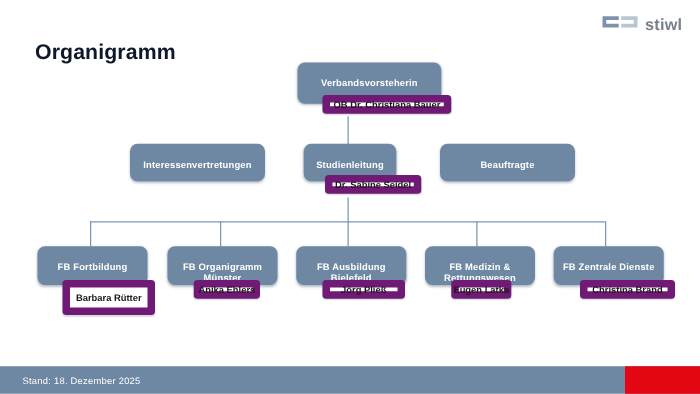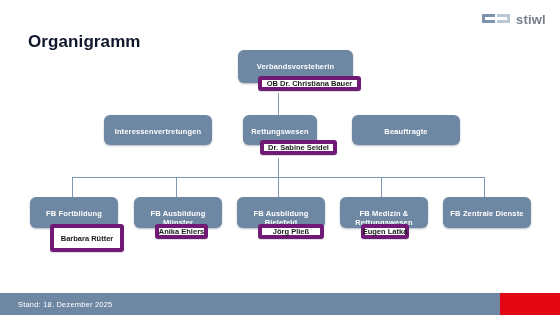--- a/index.html
+++ b/index.html
@@ -76,21 +76,21 @@
     line-height: 1.25;
     box-sizing: border-box;
     padding: 12px 4px;
   }
   .node-label { display: block; }
 
   
   .badge {
     position: absolute;
     background: #ffffff;
-    border: 4px solid #701a75;
+    border: 6px solid #701a75;
     border-radius: 3px;
     color: #1a1a1a;
     font-size: 7.5px;
     font-weight: 700;
     display: flex;
     align-items: center;
     justify-content: center;
     text-align: center;
     box-sizing: border-box;
     box-shadow: 0 1px 1px rgba(40,60,85,0.18);
@@ -162,39 +162,39 @@
   </div>
   <div class="badge" style="left:258px; top:76px; width:103px; height:15px;">
     <span>OB Dr. Christiana Bauer</span>
   </div>
 
   <div class="node" style="left:104px; top:115px; width:108px; height:30px;">
     <span class="node-label">Interessenvertretungen</span>
   </div>
 
   <div class="node" style="left:243px; top:115px; width:74px; height:30px;">
-    <span class="node-label">Rettungswesen</span>
+    <span class="node-label">Studienleitung</span>
   </div>
   <div class="badge" style="left:260px; top:140px; width:77px; height:15px;">
     <span>Dr. Sabine Seidel</span>
   </div>
 
   <div class="node" style="left:352px; top:115px; width:108px; height:30px;">
     <span class="node-label">Beauftragte</span>
   </div>
 
   <div class="node" style="left:30px; top:197px; width:88px; height:31px;">
     <span class="node-label">FB Fortbildung</span>
   </div>
   <div class="badge" style="left:50px; top:224px; width:74px; height:28px;">
     <span>Barbara Rütter</span>
   </div>
 
   <div class="node" style="left:134px; top:197px; width:88px; height:31px;">
-    <span class="node-label">FB Ausbildung Münster</span>
+    <span class="node-label">FB Organigramm Münster</span>
   </div>
   <div class="badge" style="left:155px; top:224px; width:53px; height:15px;">
     <span>Anika Ehlers</span>
   </div>
 
   <div class="node" style="left:237px; top:197px; width:88px; height:31px;">
     <span class="node-label">FB Ausbildung Bielefeld</span>
   </div>
   <div class="badge" style="left:258px; top:224px; width:66px; height:15px;">
     <span>Jörg Pließ</span>
@@ -202,19 +202,22 @@
 
   <div class="node" style="left:340px; top:197px; width:88px; height:31px;">
     <span class="node-label">FB Medizin &amp; Rettungswesen</span>
   </div>
   <div class="badge" style="left:361px; top:224px; width:48px; height:15px;">
     <span>Eugen Latka</span>
   </div>
 
   <div class="node" style="left:443px; top:197px; width:88px; height:31px;">
     <span class="node-label">FB Zentrale Dienste</span>
+  </div>
+  <div class="badge" style="left:464px; top:224px; width:76px; height:15px;">
+    <span>Christina Brand</span>
   </div>
 
   <div id="footer-bar"></div>
   <div id="footer-accent"></div>
   <div id="footer-text">Stand: 18. Dezember 2025</div>
 
 </div>
 
 </body></html>

